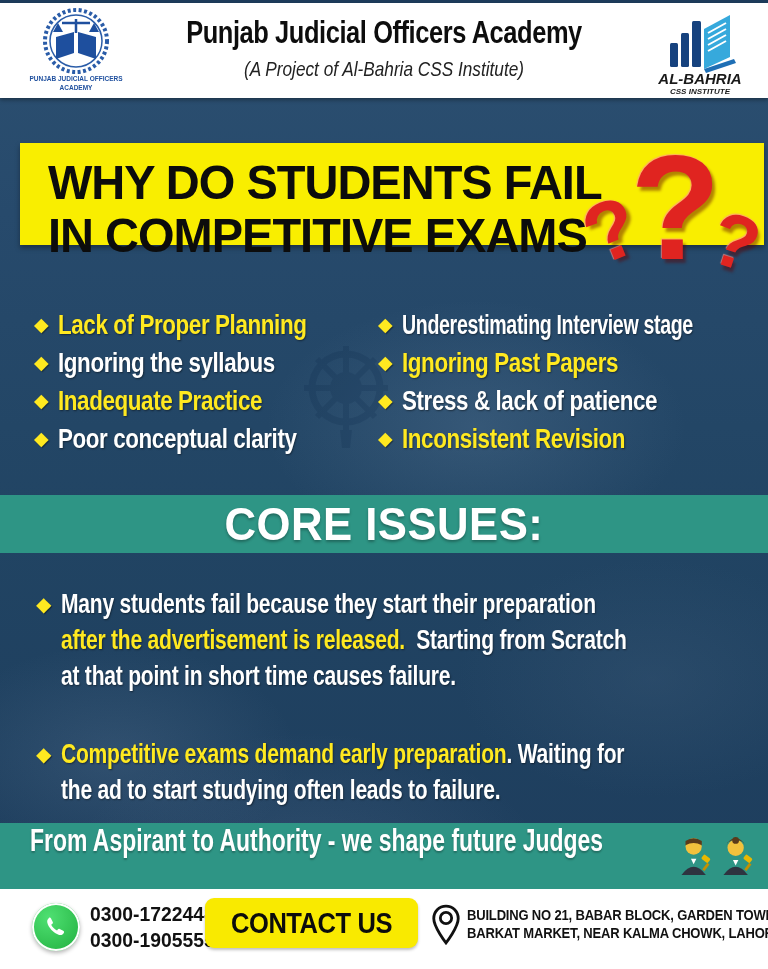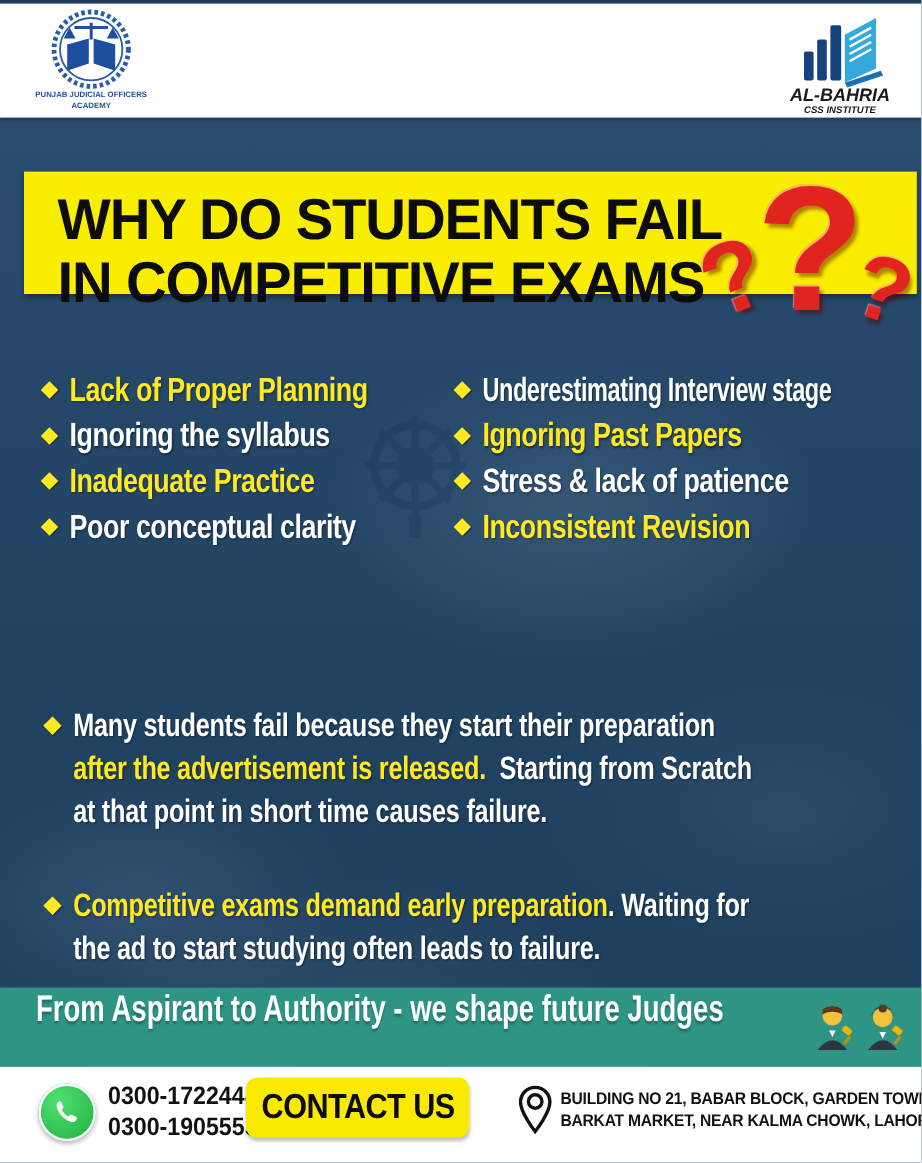--- a/index.html
+++ b/index.html
@@ -84,21 +84,21 @@
 
   
   .footer { position:absolute; top:889px; left:0; right:0; height:80px; background:#ffffff; }
   .wa-icon { position:absolute; left:32px; top:14px; width:48px; height:48px; border-radius:50%;
              background:radial-gradient(circle at 35% 30%, #4fe072, #1fae3d);
              box-shadow:0 2px 4px rgba(0,0,0,.3), inset 0 0 0 2px #fff;
              display:flex; align-items:center; justify-content:center; }
   .phones { position:absolute; left:90px; top:12px; }
   .phone { font-size:21px; font-weight:bold; color:#111; line-height:26px; white-space:nowrap;
            transform:scaleX(.92); transform-origin:left center; }
-  .contact-btn { position:absolute; left:205px; top:9px; width:186px; height:50px;
+  .contact-btn { position:absolute; left:205px; top:9px; width:213px; height:50px;
                  background:#f9ea00; border:none; border-radius:9px;
                  display:flex; align-items:center; justify-content:center;
                  box-shadow:0 2px 3px rgba(0,0,0,.25); cursor:pointer; }
   .contact-label { font-size:29px; font-weight:bold; color:#0c0c0c; letter-spacing:-.5px;
                    transform:scaleX(.88); white-space:nowrap; }
   .pin-icon { position:absolute; left:430px; top:14px; }
   .address { position:absolute; left:467px; top:17px; }
   .addr-line { font-size:14px; font-weight:bold; color:#111; line-height:18px; white-space:nowrap;
                transform:scaleX(.93); transform-origin:left center; letter-spacing:-.2px; }
 </style>
@@ -116,20 +116,24 @@
         <line x1="48" y1="12" x2="48" y2="26" stroke="#1e4f9e" stroke-width="2.5"></line>
         <line x1="34" y1="16" x2="62" y2="16" stroke="#1e4f9e" stroke-width="2.5"></line>
         <path d="M30 16 l-5 9 h10 z" fill="#1e4f9e"></path>
         <path d="M66 16 l-5 9 h10 z" fill="#1e4f9e"></path>
         <path d="M28 30 L46 25 L46 46 L28 52 z" fill="#1e4f9e"></path>
         <path d="M68 30 L50 25 L50 46 L68 52 z" fill="#1e4f9e"></path>
         <text x="48" y="74" text-anchor="middle" font-size="6.5" font-weight="bold" fill="#1e4f9e" font-family="Liberation Sans, sans-serif">PUNJAB JUDICIAL OFFICERS</text>
         <text x="48" y="83" text-anchor="middle" font-size="6.5" font-weight="bold" fill="#1e4f9e" font-family="Liberation Sans, sans-serif">ACADEMY</text>
       </svg>
     </div>
+    <div class="head-center">
+      <div class="head-title">Punjab Judicial Officers Academy</div>
+      <div class="head-sub">(A Project of Al-Bahria CSS Institute)</div>
+    </div>
     <div class="logo-bahria">
       <svg width="104" height="90" viewBox="0 0 104 90">
         <rect x="22" y="36" width="8" height="24" rx="1.5" fill="#16427e"></rect>
         <rect x="33" y="26" width="8" height="34" rx="1.5" fill="#16427e"></rect>
         <rect x="44" y="14" width="9" height="46" rx="1.5" fill="#16427e"></rect>
         <path d="M56 22 L82 8 L82 50 L56 62 z" fill="#36a9dc"></path>
         <path d="M60 26 L78 16 M60 32 L78 22 M60 38 L78 28 M60 44 L78 34" stroke="#ffffff" stroke-width="2"></path>
         <path d="M56 62 L86 52 L88 56 L58 66 z" fill="#1e6fb5"></path>
         <text x="52" y="77" text-anchor="middle" font-size="15" font-weight="bold" fill="#1a1a1a" font-family="Liberation Sans, sans-serif">AL-BAHRIA</text>
         <text x="52" y="87" text-anchor="middle" font-size="8" font-weight="bold" fill="#1a1a1a" font-family="Liberation Sans, sans-serif">CSS INSTITUTE</text>
@@ -193,20 +197,23 @@
           <span class="diamond">◆</span>
           <span class="rlabel white">Stress &amp; lack of patience</span>
         </div>
         <div class="reason">
           <span class="diamond">◆</span>
           <span class="rlabel yellow">Inconsistent Revision</span>
         </div>
       </div>
   </div>
 
+  <div class="core-band">
+    <div class="core-title">CORE ISSUES:</div>
+  </div>
 
   <div class="issues">
       <div class="issue">
         <span class="diamond">◆</span>
         <div class="issue-text">
           <div class="iline"><span class="seg-white">Many students fail because they start their preparation</span></div>
           <div class="iline"><span class="seg-yellow">after the advertisement is released.</span><span class="seg-white">  Starting from Scratch</span></div>
           <div class="iline"><span class="seg-white">at that point in short time causes failure.</span></div>
         </div>
       </div>

